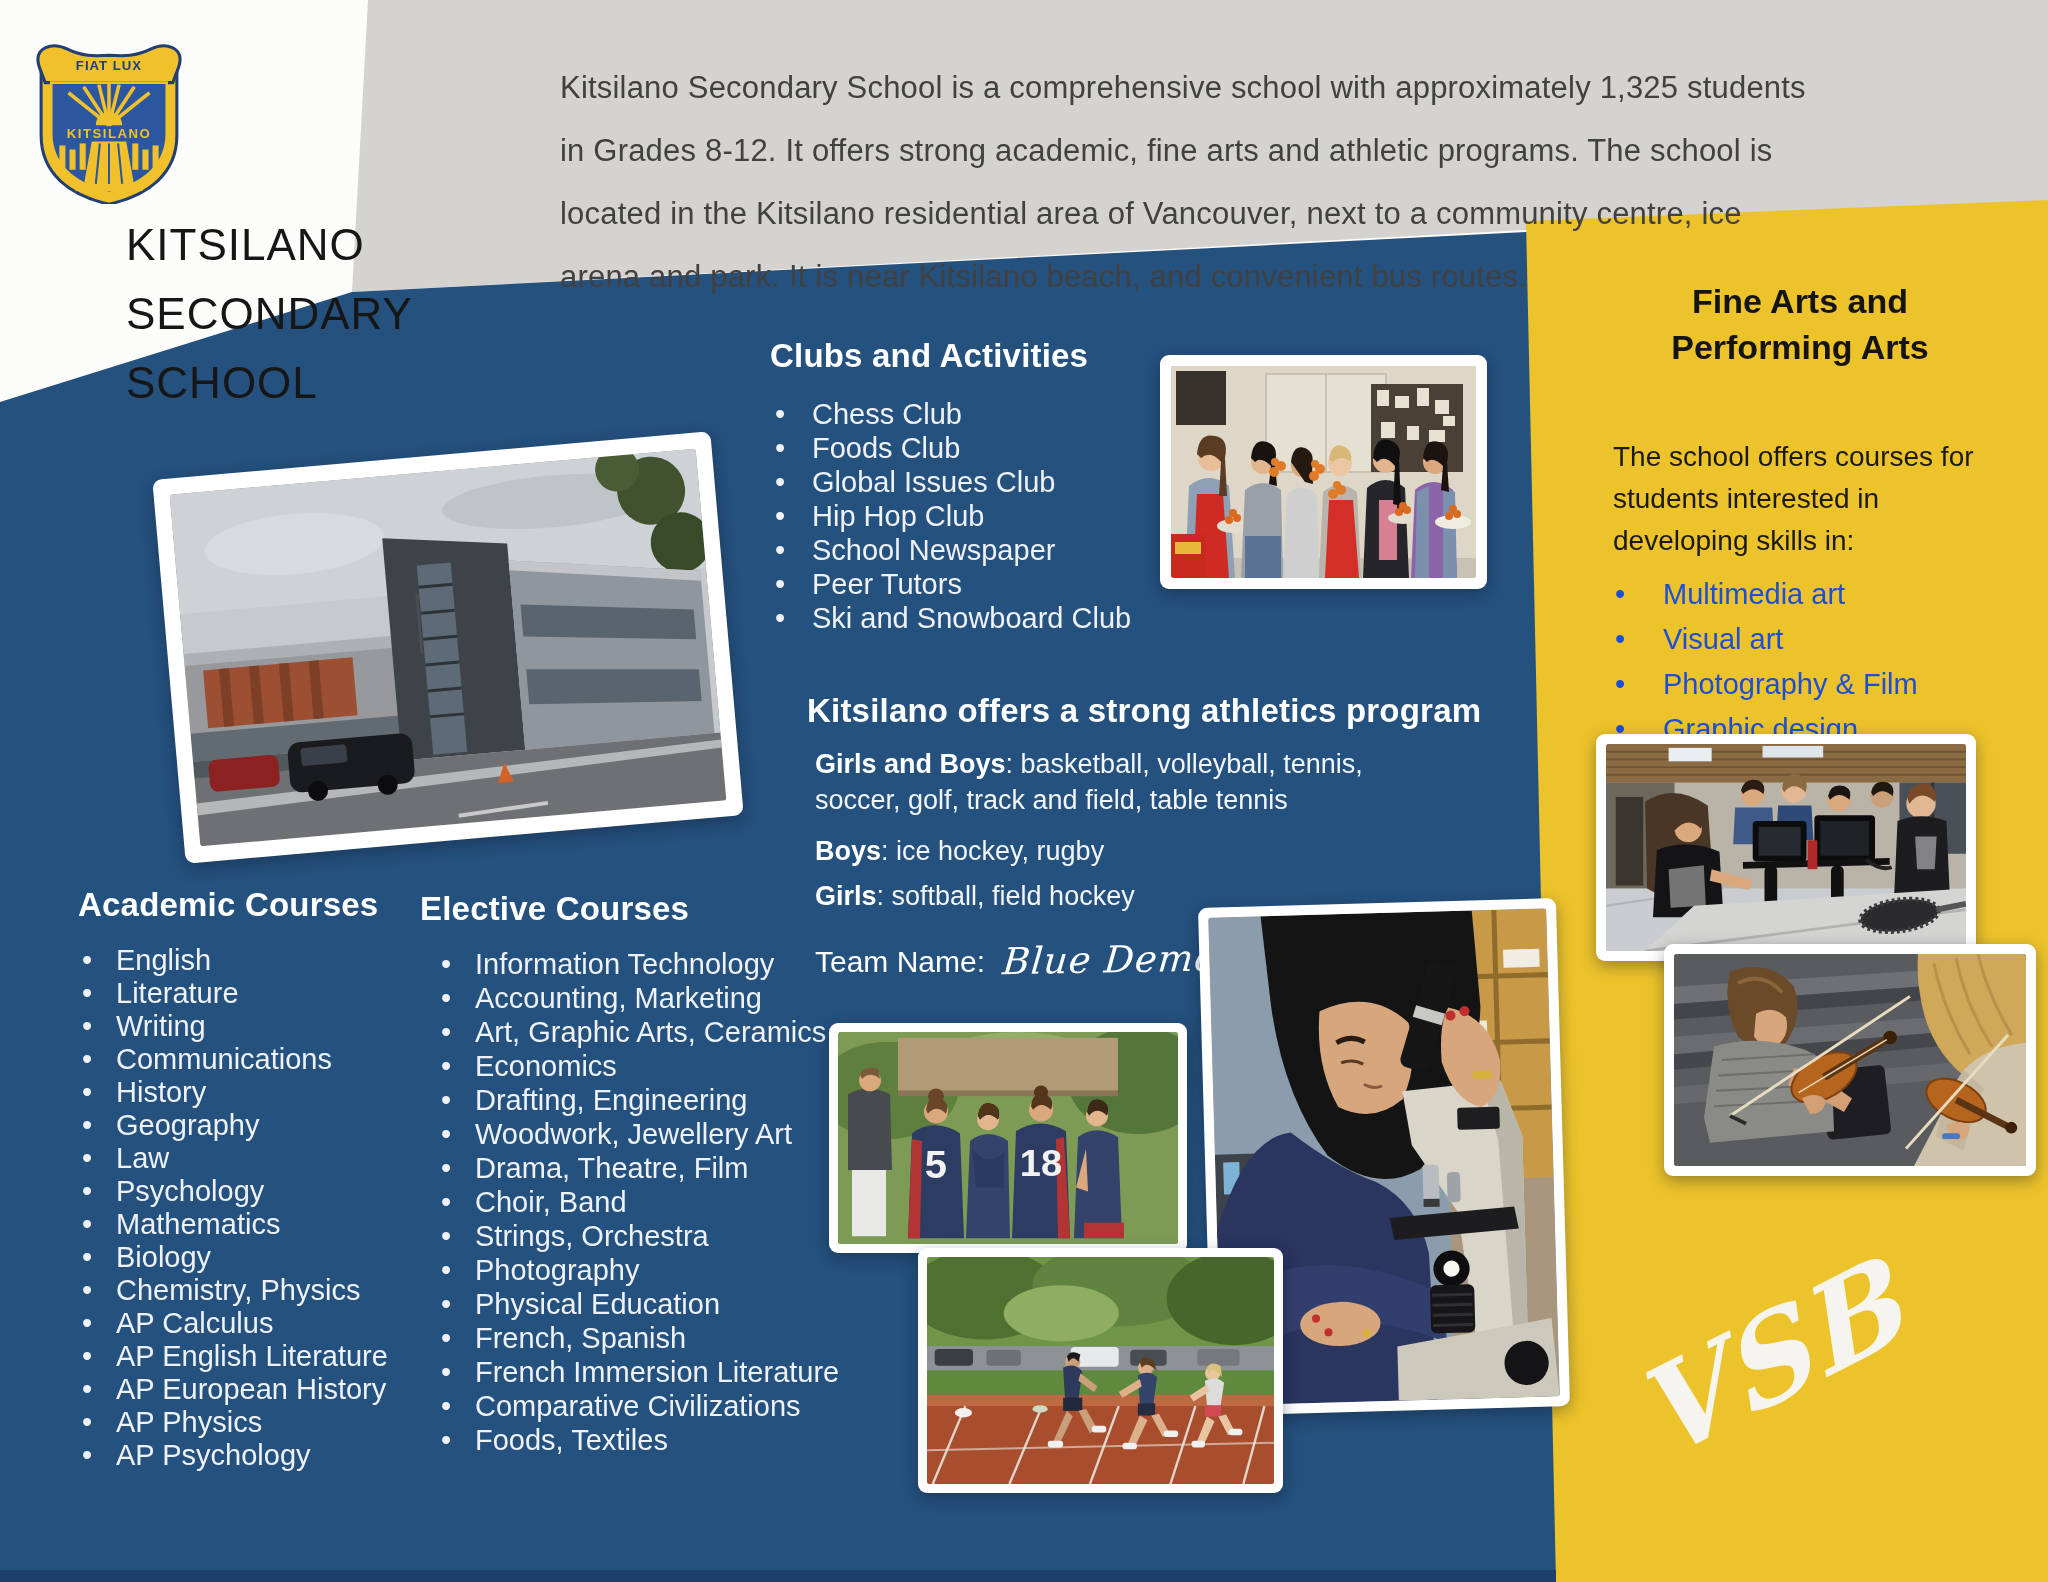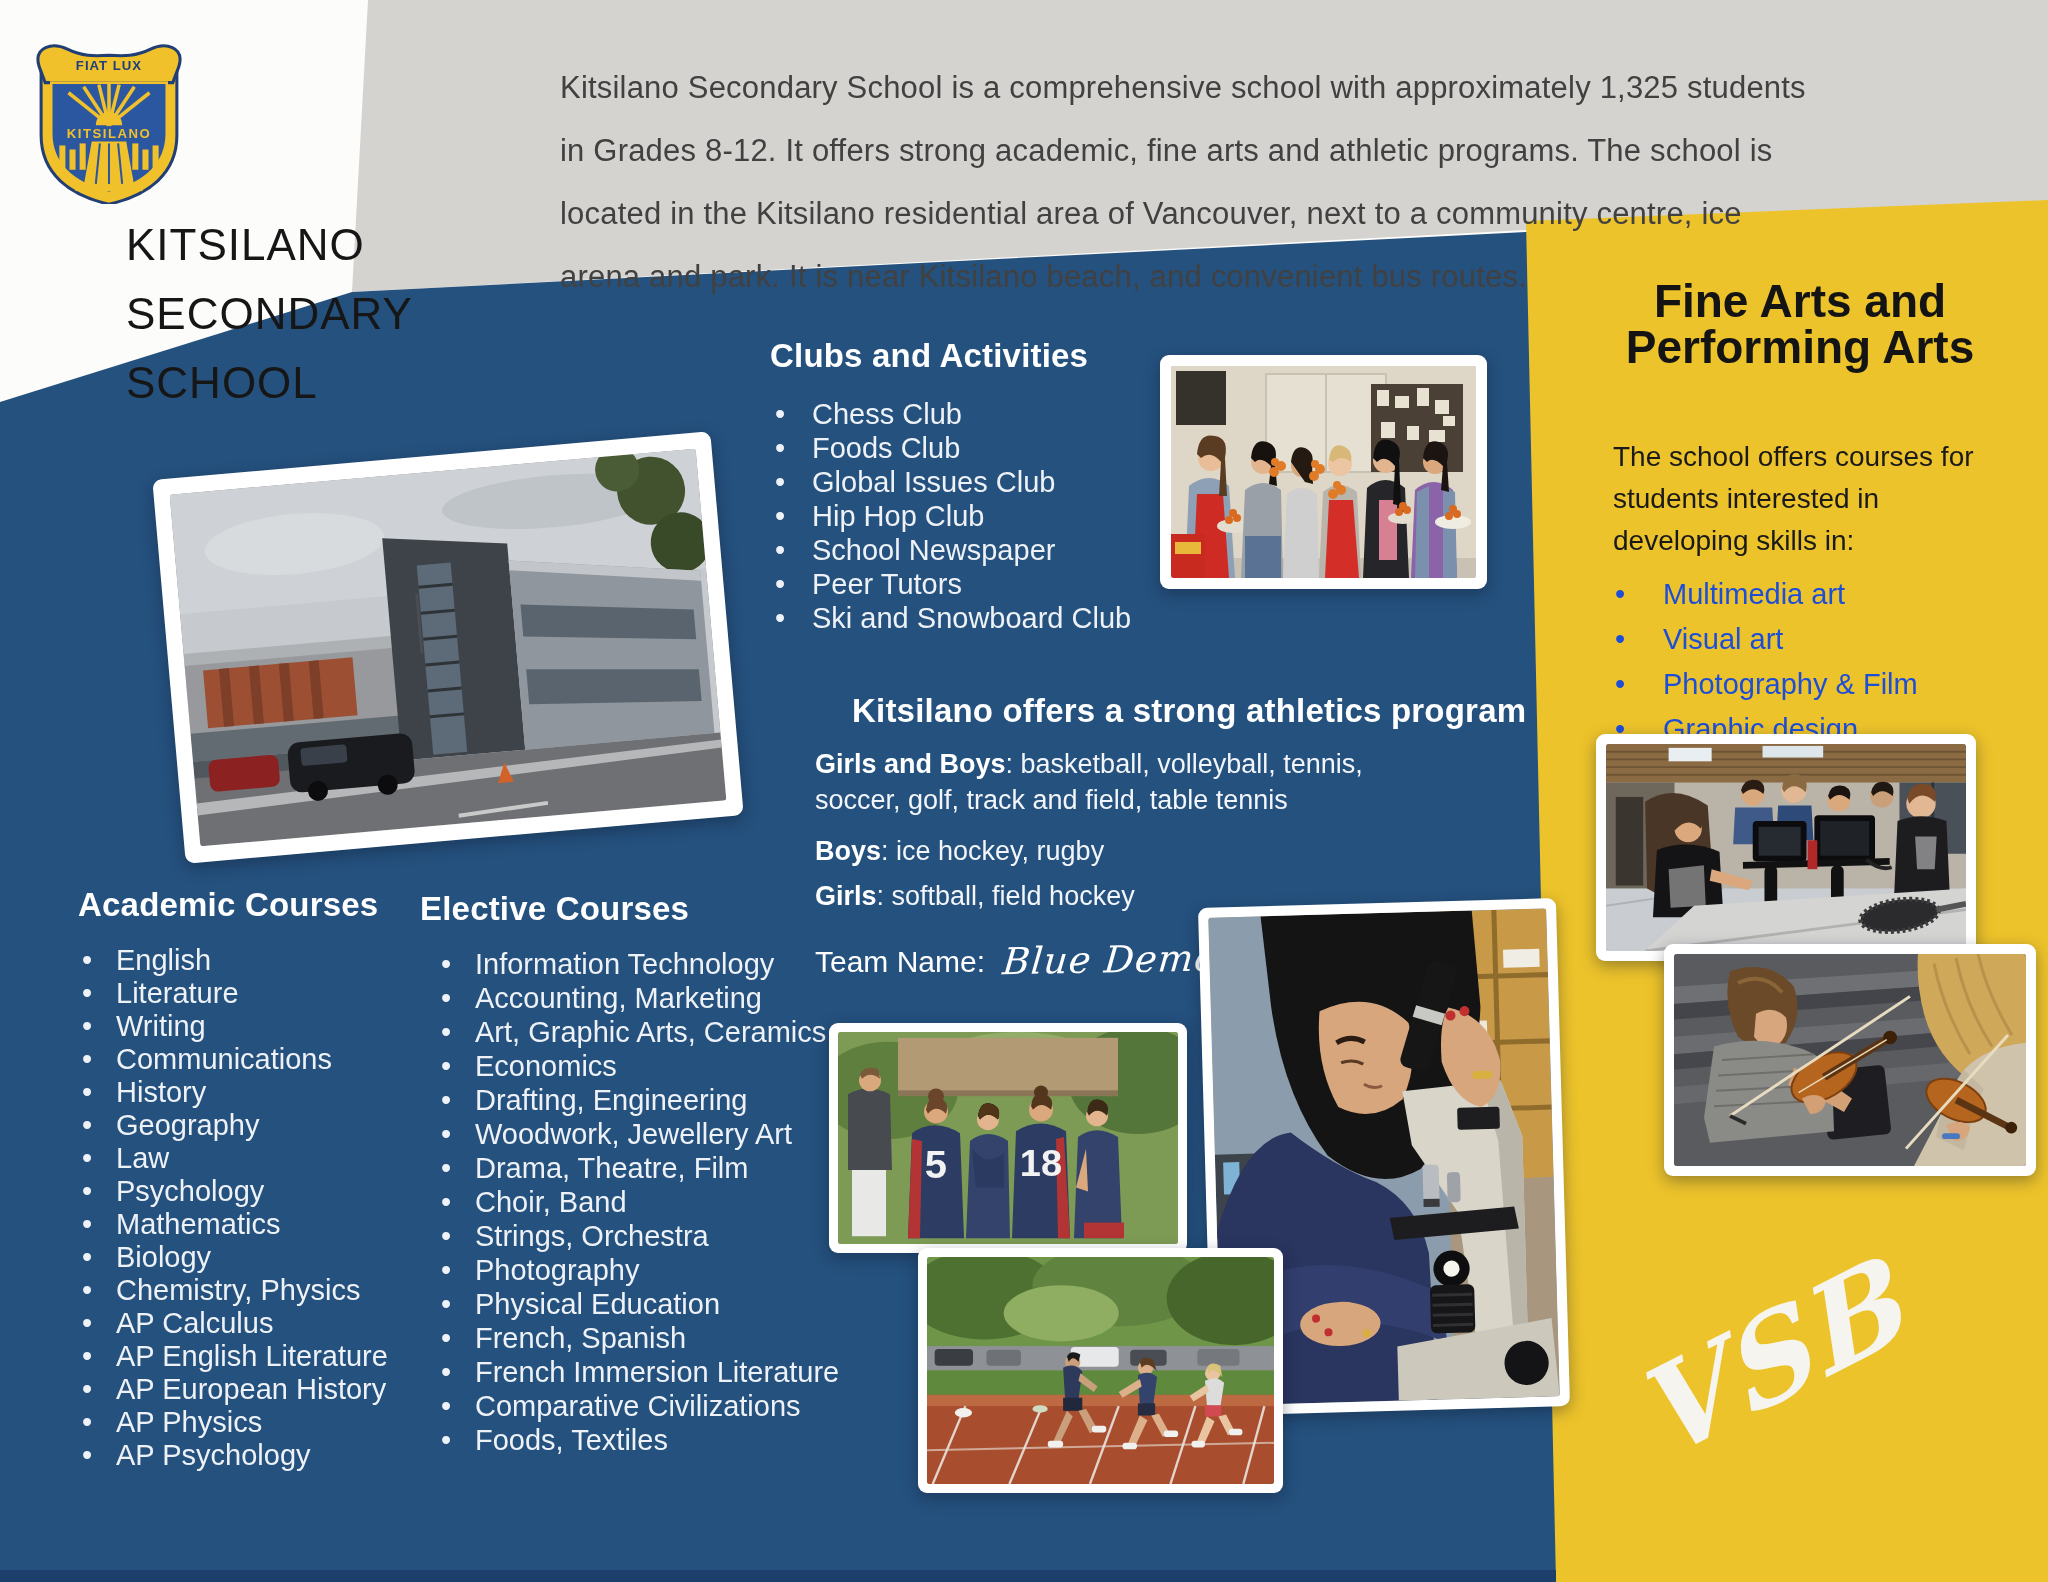--- a/index.html
+++ b/index.html
@@ -30,21 +30,21 @@
   .acad-list .li{height:33px;}  .acad-list .blt{width:34px;}
   .elec-list .li{height:34px;}  .elec-list .blt{width:34px;}
 
   
   .ath-line{position:absolute;left:815px;width:560px;color:#f2f5f9;font-size:27px;line-height:36px;}
   .ath-line b{color:#ffffff;font-weight:bold;}
   .team-line{position:absolute;left:815px;top:938px;color:#ffffff;font-size:30px;}
   .team-script{display:inline-block;font-family:"DejaVu Serif",serif;font-style:italic;font-weight:500;font-size:37px;margin-left:18px;transform:skewX(-6deg) rotate(-1deg);letter-spacing:1px;}
 
   
-  .fa-title{position:absolute;left:1600px;top:278px;width:400px;text-align:center;color:#141414;font-size:46px;font-weight:bold;line-height:46px;}
+  .fa-title{position:absolute;left:1600px;top:278px;width:400px;text-align:center;color:#141414;font-size:34px;font-weight:bold;line-height:46px;}
   .fa-intro{position:absolute;left:1613px;top:436px;width:382px;color:#1a1a1a;font-size:28px;line-height:42px;}
   .fa-list{position:absolute;left:1615px;top:578px;color:#1d4ed8;font-size:29px;}
   .fa-list .li{height:45px;}
   .fa-list .blt{width:48px;}
 
   
   .photo{position:absolute;background:#ffffff;border-radius:9px;box-shadow:0 5px 16px rgba(10,20,40,.38);padding:11px;box-sizing:border-box;}
   .ph{width:100%;height:100%;border-radius:3px;overflow:hidden;position:relative;background:#999;}
   .ph svg{display:block;width:100%;height:100%;}
   .photo-building{left:168px;top:455px;width:560px;height:385px;transform:rotate(-5deg);padding:16px;}
@@ -151,21 +151,21 @@
       <div class="li">
         <span class="blt"></span>
         <span class="txt">Peer Tutors</span>
       </div>
       <div class="li">
         <span class="blt"></span>
         <span class="txt">Ski and Snowboard Club</span>
       </div>
     </div>
 
-  <h2 class="wht" style="left:852px;top:692px;">Kitsilano offers a strong athletics program</h2>
+  <h2 class="wht" style="left:807px;top:692px;">Kitsilano offers a strong athletics program</h2>
   <div class="ath-line" style="top:746px;">
     <b>Girls and Boys</b><span>: basketball, volleyball, tennis, soccer, golf, track and field, table tennis</span>
   </div>
   <div class="ath-line" style="top:833px;">
     <b>Boys</b><span>:  ice hockey, rugby</span>
   </div>
   <div class="ath-line" style="top:878px;">
     <b>Girls</b><span>:  softball, field hockey</span>
   </div>
   <div class="team-line">

